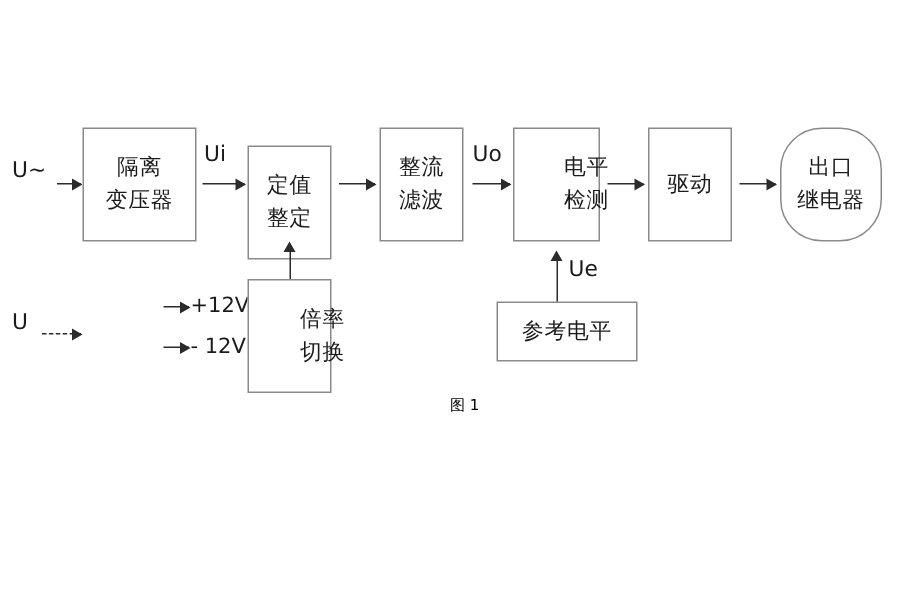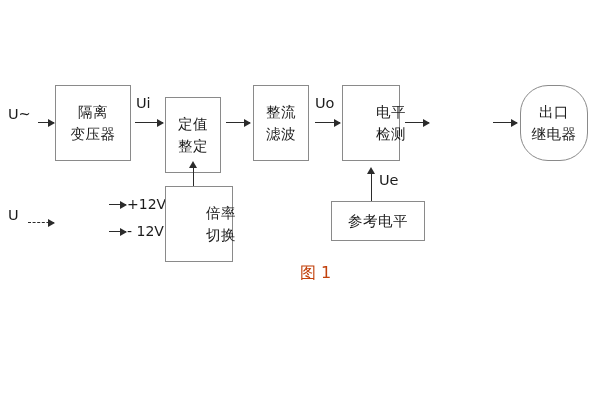--- a/index.html
+++ b/index.html
@@ -45,23 +45,23 @@
 
   .iolabel {
     position: absolute;
     font-size: 14.5px;
     white-space: nowrap;
     color: #1b1b1b;
   }
 
   .caption {
     position: absolute;
-    font-size: 16px;
+    font-size: 10px;
     white-space: nowrap;
-    color: #c2410c;
+    color: #000000;
   }
 
   
   .harrow {
     position: absolute;
     height: 0;
     border-top: 1.4px solid #2b2b2b;
   }
   .harrow::after {
     content: "";
@@ -128,40 +128,43 @@
   <div class="iolabel" style="left:315px; top:95px;">Uo</div>
   <div class="harrow" style="left:315px; top:122px; width:25px;"></div>
 
   <div class="node" style="left:342px; top:85px; width:58px; height:76px;padding-left:40px;">
     <span class="line">电平</span>
     <span class="line">检测</span>
   </div>
 
   <div class="harrow" style="left:405px; top:122px; width:24px;"></div>
 
+  <div class="node" style="left:432px; top:85px; width:56px; height:76px;">
+    <span class="line">驱动</span>
+  </div>
 
   <div class="harrow" style="left:493px; top:122px; width:24px;"></div>
 
   <div class="node" style="left:520px; top:85px; width:68px; height:76px;border-radius:28px;">
     <span class="line">出口</span>
     <span class="line">继电器</span>
   </div>
 
   <div class="iolabel" style="left:8px; top:207px;">U</div>
 
   <div class="harrow dashed" style="left:28px; top:222px; width:26px;"></div>
 
 
   <div class="harrow" style="left:109px; top:204px; width:17px;"></div>
   <div class="iolabel" style="left:127px; top:196px; font-size:14px;">+12V</div>
 
   <div class="harrow" style="left:109px; top:231px; width:17px;"></div>
   <div class="iolabel" style="left:127px; top:223px; font-size:14px;">- 12V</div>
 
-  <div class="node" style="left:165px; top:186px; width:68px; height:76px;padding-left:44px;">
+  <div class="node" style="left:165px; top:186px; width:56px; height:76px;padding-left:44px;">
     <span class="line">倍率</span>
     <span class="line">切换</span>
   </div>
 
   <div class="varrow-up" style="left:193px; top:168px; height:18px;"></div>
 
   <div class="node" style="left:331px; top:201px; width:94px; height:40px;">
     <span class="line">参考电平</span>
   </div>
 

